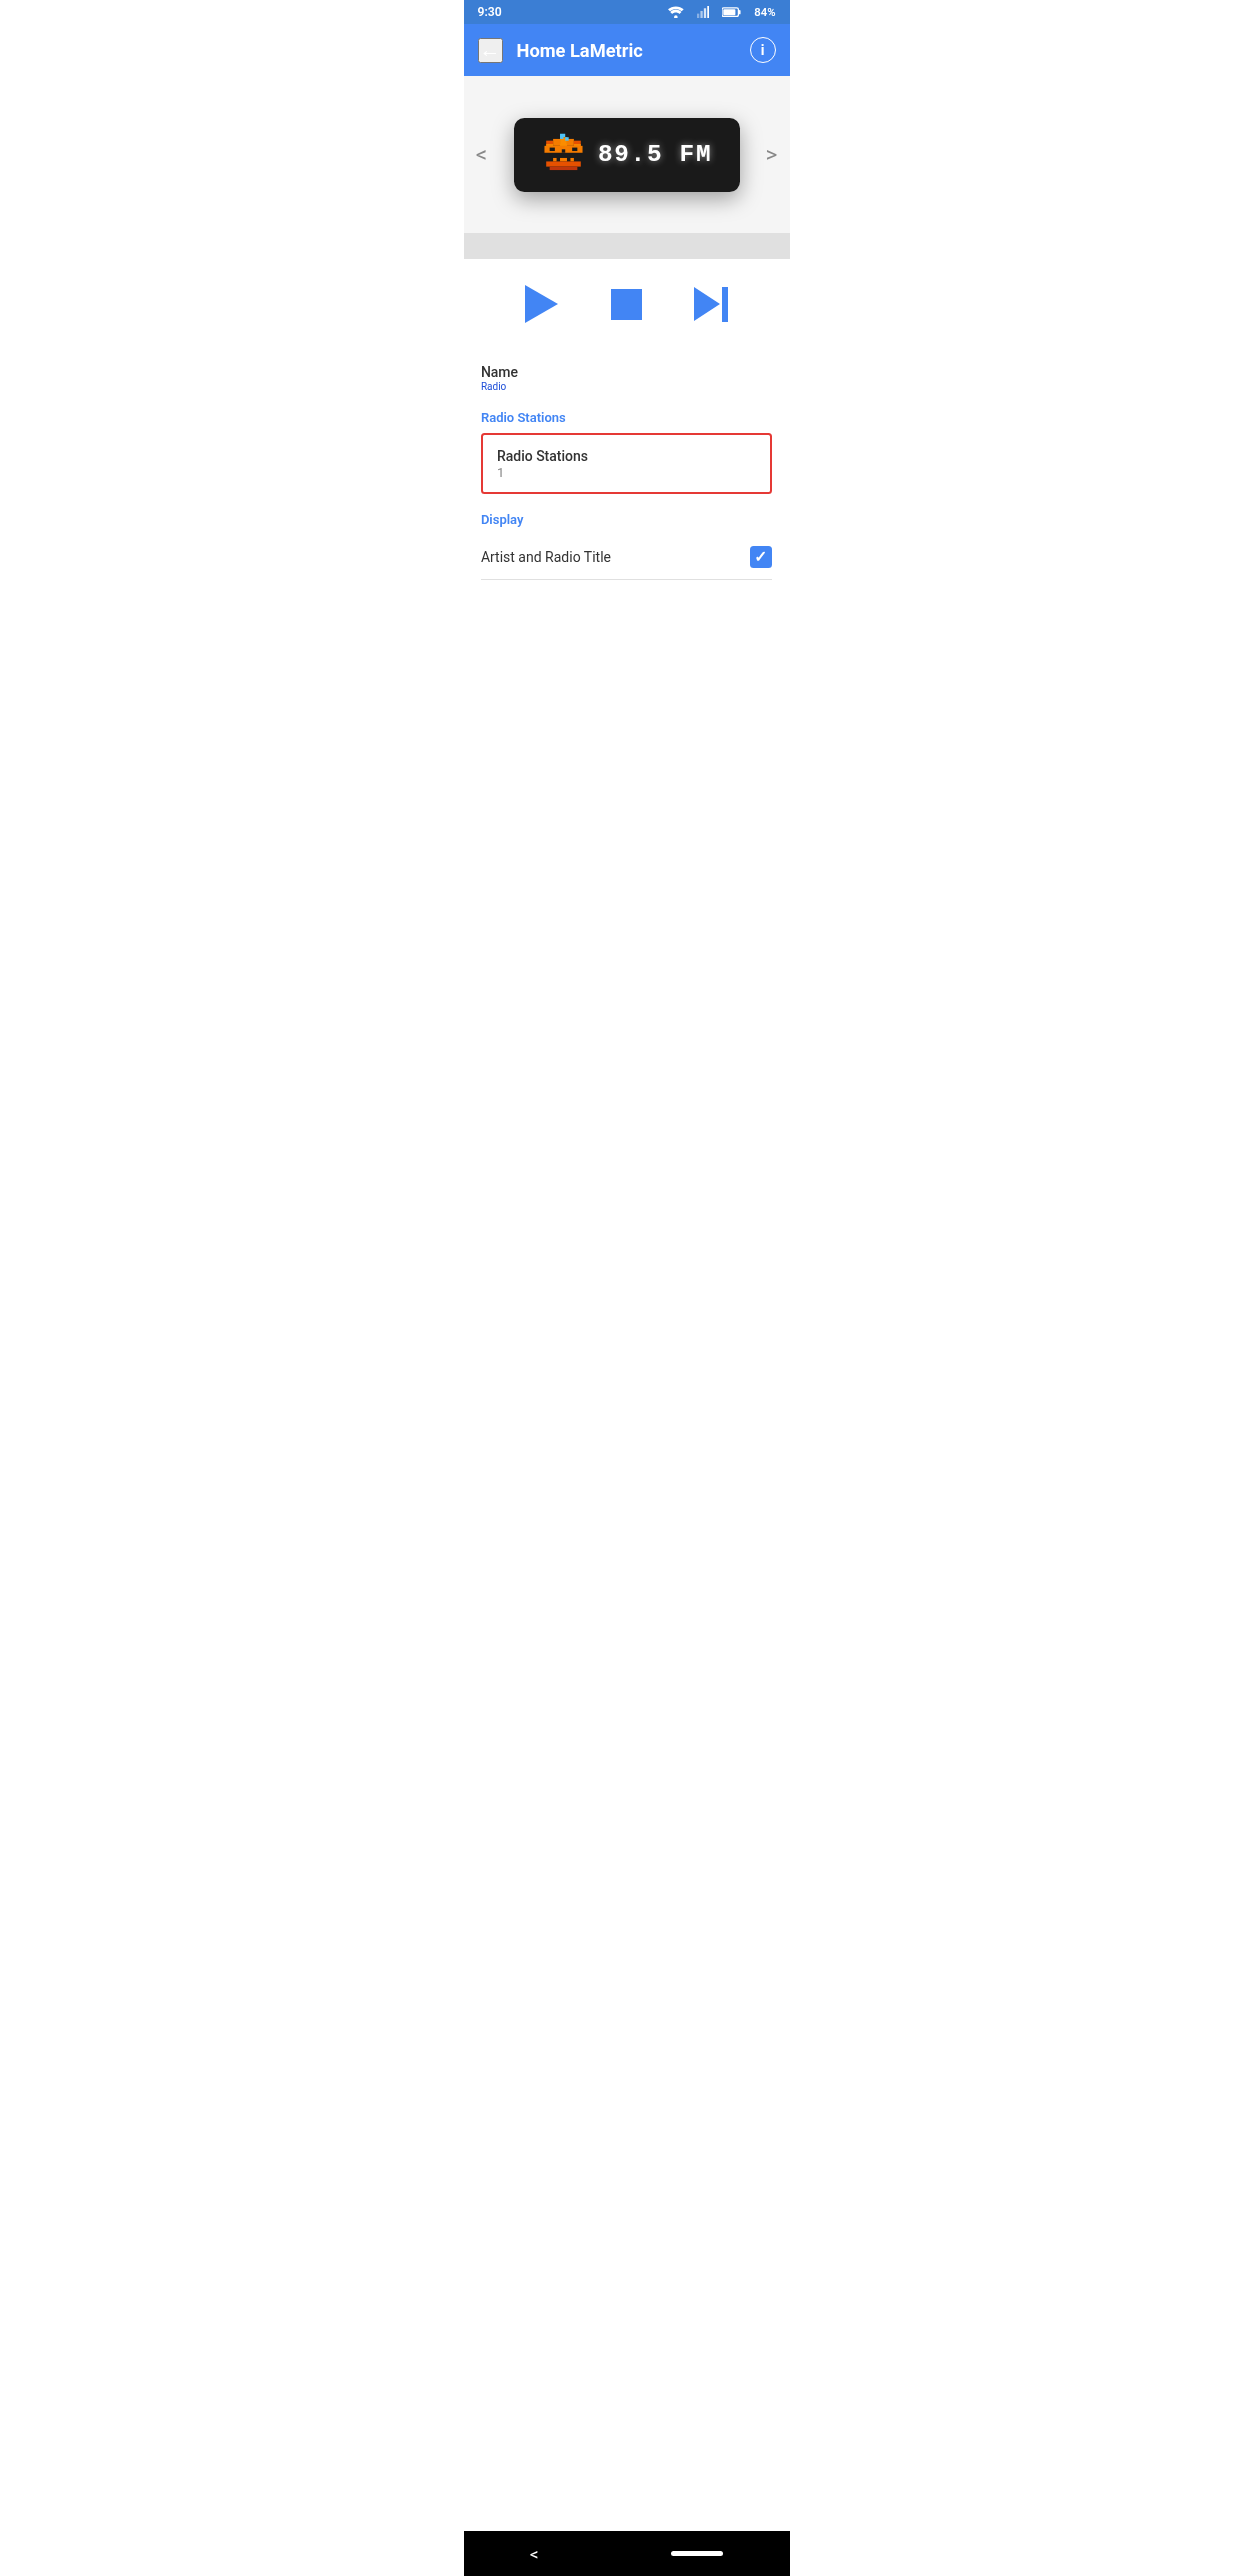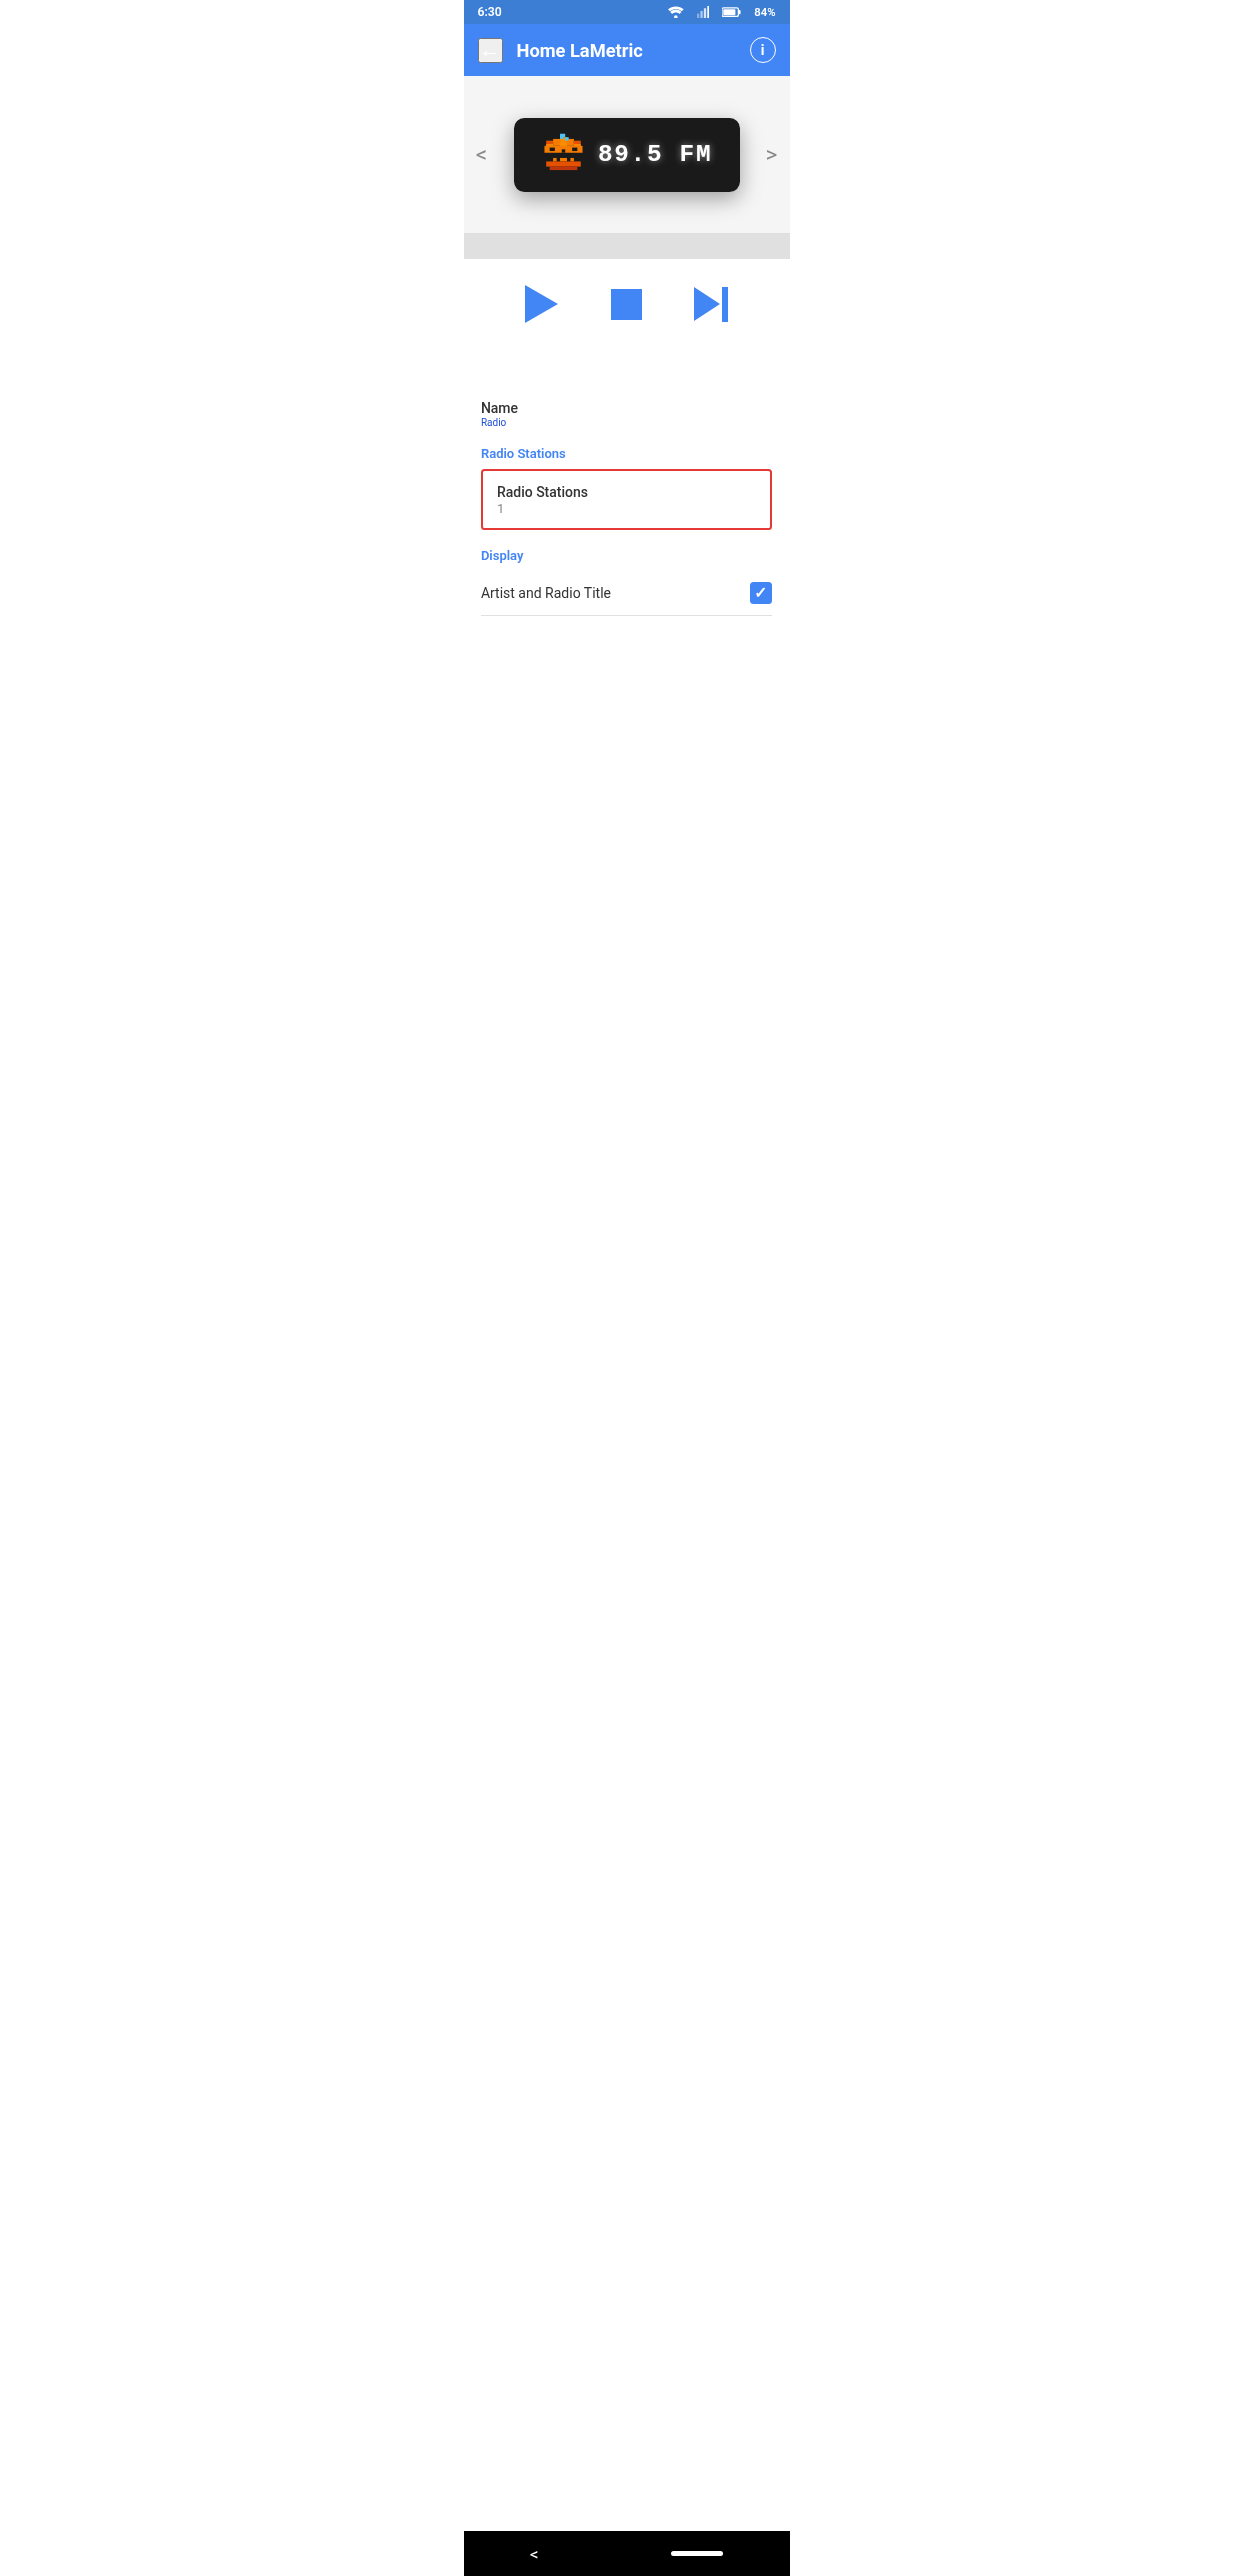--- a/index.html
+++ b/index.html
@@ -222,21 +222,20 @@
 
     .field-group {
       margin-bottom: 17.4px;
     }
 
     .field-label {
       font-size: 14px;
       font-weight: 500;
       color: #333;
       margin-bottom: 1.7px;
-      margin-top: 36px;
     }
 
     .field-value {
       font-size: 10px;
       color: #1d4ed8;
     }
 
     .section-header {
       font-size: 13px;
       font-weight: 600;
@@ -327,21 +326,21 @@
       width: 52px;
       height: 5.2px;
       background: #fff;
       border-radius: 3.5px;
     }
   </style>
 </head>
 <body>
 
 <div class="status-bar">
-  <span>6:30</span>
+  <span>9:30</span>
   <div class="status-bar-right">
 
     <svg class="wifi-icon" viewBox="0 0 22 16" fill="white">
       <path d="M11 3.5C7.8 3.5 4.9 4.8 2.8 6.9L0 4.1C2.8 1.5 6.7 0 11 0s8.2 1.5 11 4.1l-2.8 2.8C17.1 4.8 14.2 3.5 11 3.5z"></path>
       <path d="M11 8.5c-2 0-3.8.8-5.1 2.1L3.1 7.8C5.1 5.8 7.9 4.5 11 4.5s5.9 1.3 7.9 3.3l-2.8 2.8C14.8 9.3 13 8.5 11 8.5z"></path>
       <circle cx="11" cy="15" r="2.5"></circle>
     </svg>
 
     <svg class="signal-icon" viewBox="0 0 16 16" fill="white">
       <rect x="0" y="10" width="3" height="6" fill="white" opacity="0.4"></rect>

